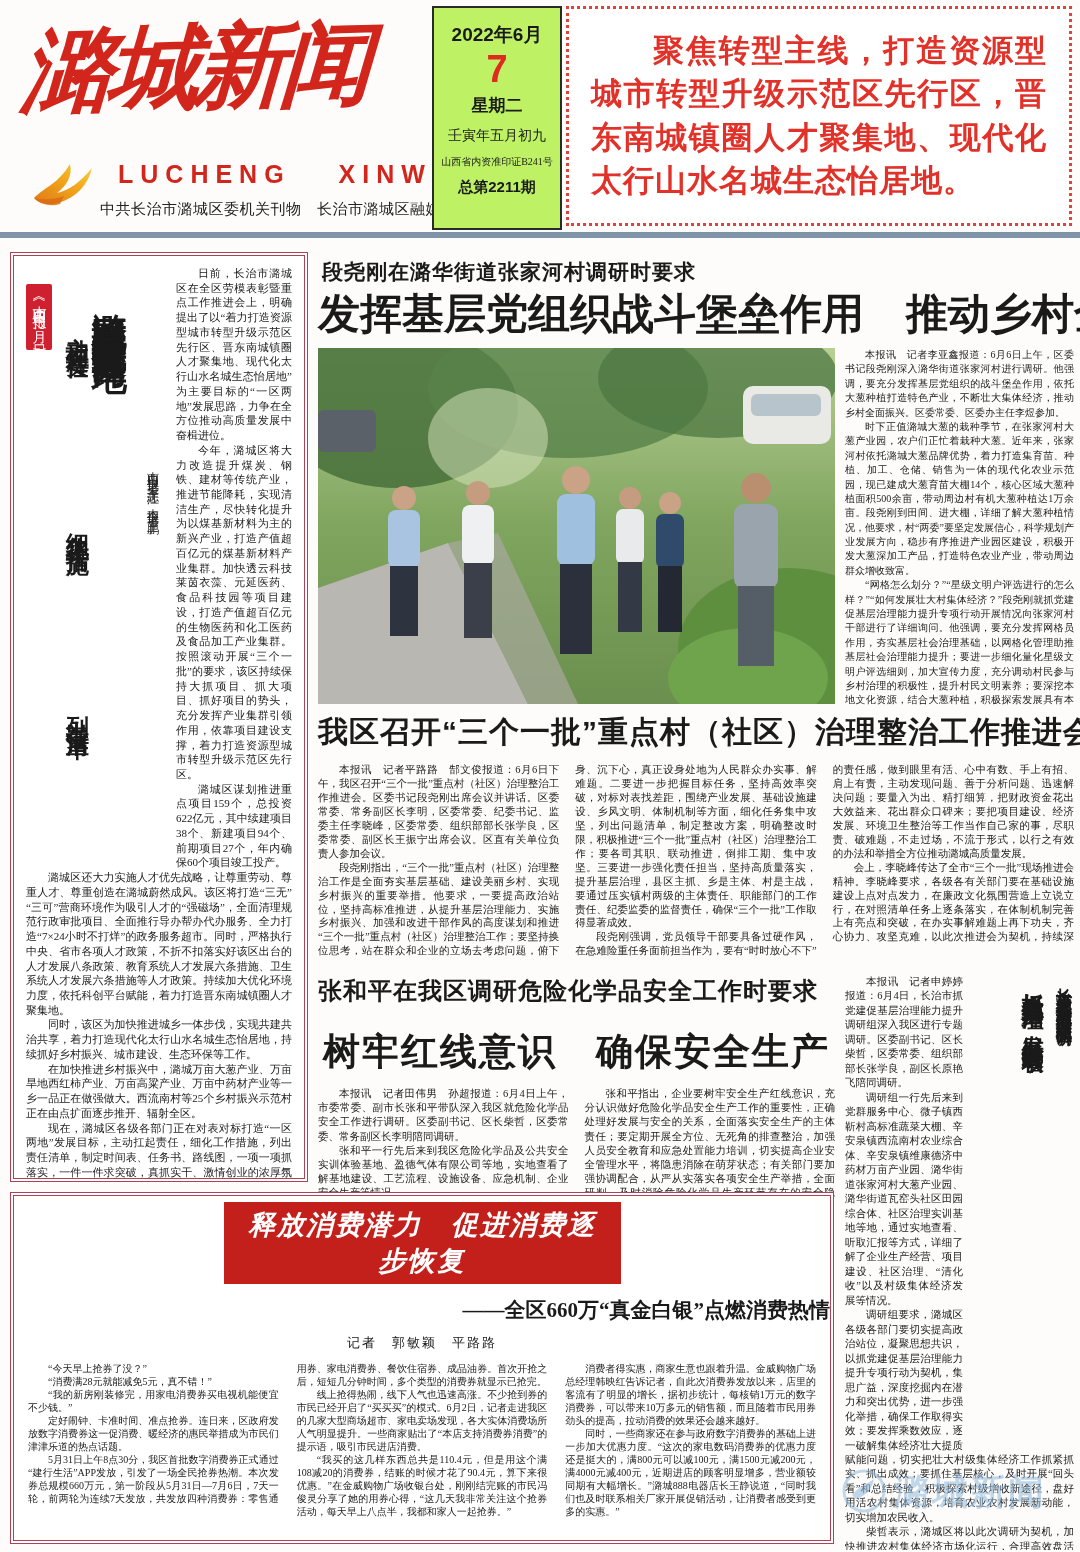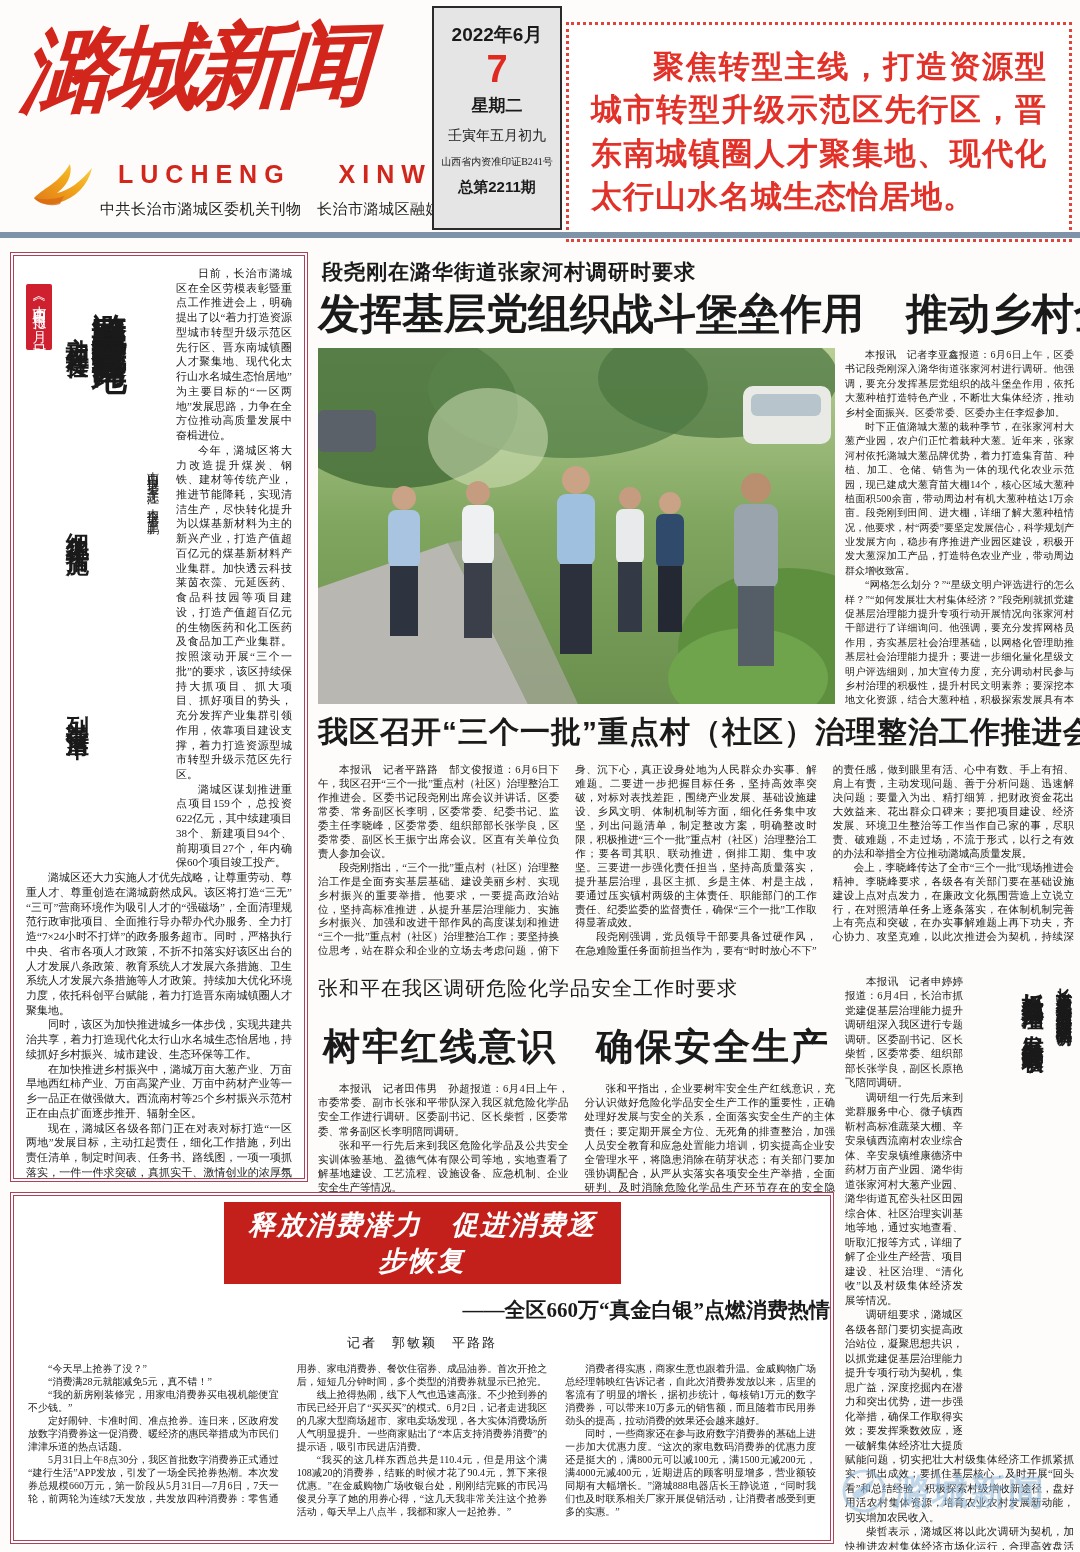--- a/index.html
+++ b/index.html
@@ -10,28 +10,28 @@
   .masthead{position:absolute;left:22px;top:6px;width:400px;height:222px;}
   .mast-title{display:block;font-family:"DejaVu Serif",serif;font-weight:bold;font-style:italic;
         font-size:92px;line-height:1.0;color:#d2251c;letter-spacing:-6px;
         transform:skewX(-4deg) rotate(-1.5deg);white-space:nowrap;margin-top:14px;}
   .mast-row{position:absolute;left:0;top:140px;width:400px;height:80px;}
   .bird{position:absolute;left:8px;top:8px;}
   .mast-latin{position:absolute;left:96px;top:14px;font-family:"Liberation Sans",sans-serif;
         font-weight:bold;font-size:25px;color:#d2251c;letter-spacing:7px;word-spacing:34px;white-space:nowrap;}
   .mast-organ{position:absolute;left:78px;top:54px;font-size:15px;color:#222;letter-spacing:.5px;white-space:nowrap;}
   .datebox{position:absolute;left:432px;top:6px;width:126px;height:220px;border:2px solid #2a2a2a;
-        background:#e5e5e5;text-align:center;font-family:"Liberation Sans",sans-serif;}
+        background:#bef264;text-align:center;font-family:"Liberation Sans",sans-serif;}
   .db-ym{font-weight:bold;font-size:19px;margin-top:14px;}
   .db-day{color:#e02a20;font-size:38px;font-weight:bold;line-height:1.05;margin-top:2px;}
   .db-week{font-weight:bold;font-size:17px;margin-top:4px;}
   .db-lunar{font-family:"Liberation Serif",serif;font-size:14px;margin-top:10px;}
   .db-lic{font-family:"Liberation Serif",serif;font-size:10px;margin-top:10px;}
   .db-issue{font-weight:bold;font-size:15px;margin-top:9px;}
-  .slogan-box{position:absolute;left:566px;top:22px;width:506px;height:220px;border:3px dotted #e0433a;
+  .slogan-box{position:absolute;left:566px;top:6px;width:506px;height:220px;border:3px dotted #e0433a;
         box-sizing:border-box;background:#fff;}
   .slogan-text{margin:20px 22px;font-family:"Liberation Sans",sans-serif;font-weight:900;
         font-size:31px;line-height:1.4;color:#e23128;text-indent:2em;text-align:justify;letter-spacing:1px;}
   .header-rule{position:absolute;left:0;top:232px;width:1080px;height:6px;background:#7e93a8;}
   
   .leftbox{position:absolute;left:10px;top:252px;width:298px;height:930px;border:4px double #b04055;
         box-sizing:border-box;background:#fff;padding:10px 12px;overflow:hidden;}
   .la-vert{float:left;width:150px;height:600px;position:relative;}
   .la-tag{position:absolute;left:0;top:18px;writing-mode:vertical-rl;background:#cf2030;color:#fff;
         font-size:14px;padding:8px 4px;letter-spacing:3px;border-radius:2px;}
@@ -50,21 +50,21 @@
   .lead-body{position:absolute;left:845px;top:348px;width:229px;height:358px;overflow:hidden;
         font-size:10px;line-height:1.44;text-align:justify;}
   
   .meet{position:absolute;left:318px;top:708px;width:756px;}
   .meet-head{text-align:center;font-family:"Liberation Sans",sans-serif;font-weight:900;font-size:30px;
         letter-spacing:1px;white-space:nowrap;margin:4px 0 10px 0;}
   .meet-body{column-count:3;column-gap:16px;font-size:10.5px;line-height:1.33;text-align:justify;
         height:198px;overflow:hidden;}
   
   .safe{position:absolute;left:318px;top:975px;width:517px;}
-  .safe-kicker{font-size:20px;font-weight:normal;letter-spacing:1px;}
+  .safe-kicker{font-size:24px;font-weight:bold;letter-spacing:1px;}
   .safe-head{text-align:center;font-family:"Liberation Sans",sans-serif;font-weight:900;font-size:37px;
         letter-spacing:2px;white-space:nowrap;margin:20px 0 10px 0;}
   .safe-body{column-count:2;column-gap:16px;font-size:10.5px;line-height:1.35;text-align:justify;
         height:128px;overflow:hidden;}
   
   .res{position:absolute;left:845px;top:975px;width:229px;height:575px;overflow:hidden;
         font-size:10.5px;line-height:1.38;text-align:justify;}
   .res-float{float:right;width:104px;height:470px;margin-left:7px;margin-bottom:6px;
         display:flex;flex-direction:row;justify-content:flex-end;gap:9px;}
   .res-head{writing-mode:vertical-rl;font-family:"Liberation Sans",sans-serif;font-weight:900;

